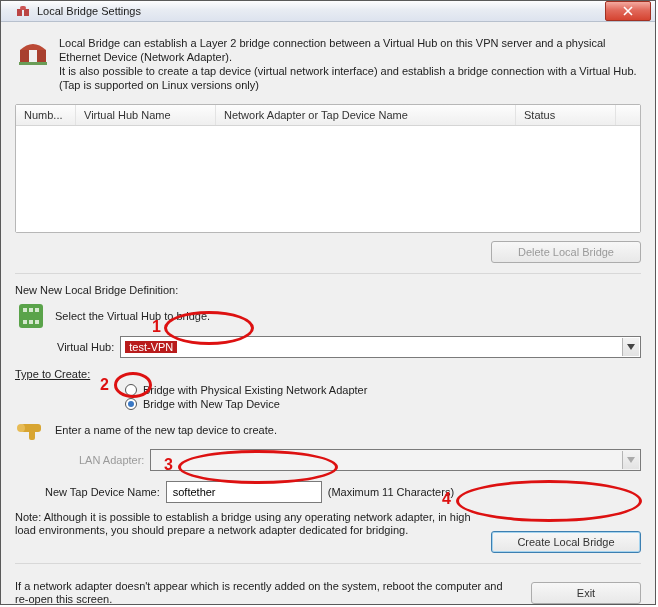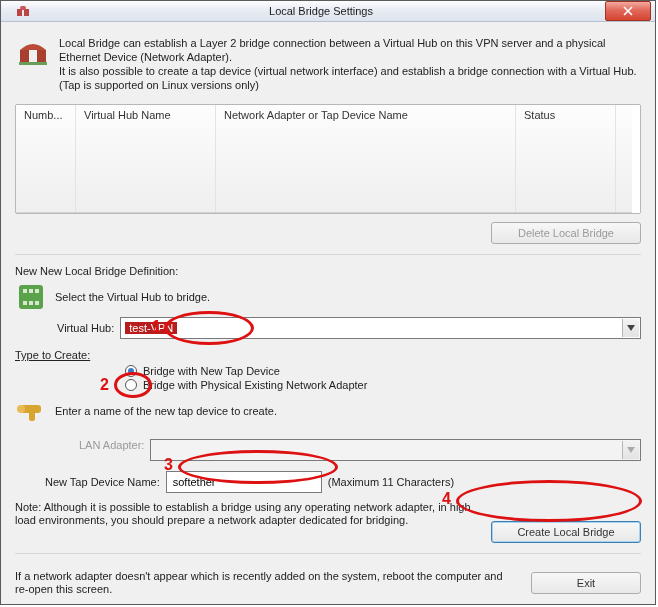--- a/index.html
+++ b/index.html
@@ -1,29 +1,29 @@
 <!DOCTYPE html>
 <html><head>
 <meta charset="utf-8">
 <style>
 *{box-sizing:border-box;font-family:"Segoe UI",Tahoma,sans-serif;font-size:11px;}
 body{margin:0;background:#fff;width:658px;height:607px;overflow:hidden;position:relative;}
 .dlg{width:656px;height:605px;border:1px solid #5a5a5a;background:#f0f0f0;display:flex;flex-direction:column;}
-.titlebar{height:36px;background:linear-gradient(#fdfdfe,#e8ecf3 45%,#dde3ee);display:flex;align-items:center;padding:0 4px 0 14px;border-bottom:1px solid #b7c0cd;text-align:center;}
+.titlebar{height:36px;background:linear-gradient(#fdfdfe,#e8ecf3 45%,#dde3ee);display:flex;align-items:center;padding:0 4px 0 14px;border-bottom:1px solid #b7c0cd;}
 .titlebar .ticon{width:16px;height:16px;margin-right:6px;}
 .titlebar .ttxt{flex:1;color:#1b1b1b;}
 .titlebar .wbtns{display:flex;gap:0;}
 .titlebar .wbtn{width:34px;height:20px;border:1px solid #9aa4b3;border-radius:2px;background:linear-gradient(#fafbfc,#e4e9f1);display:flex;align-items:center;justify-content:center;font-size:11px;}
 .titlebar .wbtn.close{width:46px;background:linear-gradient(#f3aaa0,#e1695b 45%,#d54431);border-color:#a03123;}
 .titlebar .wbtn.close svg{width:10px;height:10px;}
 .content{flex:1;padding:10px 14px 12px 14px;display:flex;flex-direction:column;gap:8px;}
 .intro{display:flex;gap:10px;align-items:flex-start;border:0px solid #ccc;padding:4px 2px;border-radius:4px;}
 .intro .iic{width:32px;height:32px;flex:0 0 32px;}
 .intro .itx{color:#222;line-height:14px;}
-.table{background:#fff;border:1px solid #b7b7b7;border-radius:2px;height:110px;display:flex;flex-direction:row;}
+.table{background:#fff;border:1px solid #b7b7b7;border-radius:2px;height:129px;display:flex;flex-direction:column;}
 .thead{display:flex;background:linear-gradient(#fdfdfd,#efefef);border-bottom:1px solid #d5d5d5;}
 .th{padding:4px 8px;border-right:1px solid #e3e3e3;color:#333;white-space:nowrap;overflow:hidden;text-overflow:ellipsis;}
 .th.c0{width:60px;}
 .th.c1{width:140px;}
 .th.c2{width:300px;}
 .th.c3{width:100px;}
 .th.c4{flex:1;border-right:0;}
 .tbody{flex:1;background:#fff;}
 .row-btn{display:flex;justify-content:flex-end;}
 .btn{background:linear-gradient(#f7f7f7,#e8e8e8);border:1px solid #acacac;border-radius:3px;padding:4px 16px;color:#333;min-width:150px;text-align:center;}
@@ -37,21 +37,21 @@
 .def .lbl{color:#222;}
 .hub-row{margin-left:42px;display:flex;align-items:center;gap:6px;margin-top:4px;}
 .combo{flex:1;height:22px;border:1px solid #7a7a7a;background:#fff;display:flex;align-items:center;padding:0 4px;position:relative;}
 .combo .sel{background:#b91c1c;color:#fff;padding:0 4px;}
 .combo .drop{position:absolute;right:1px;top:1px;bottom:1px;width:17px;background:linear-gradient(#f3f3f3,#e3e3e3);border-left:1px solid #b5b5b5;display:flex;align-items:center;justify-content:center;}
 .type{margin-top:10px;}
 .type .tlabel{color:#222;margin-bottom:4px;display:inline-block;}
 .radio-row{display:flex;align-items:center;gap:6px;margin-left:110px;margin-bottom:2px;}
 .radio{width:12px;height:12px;border:1px solid #555;border-radius:50%;background:#fff;display:flex;align-items:center;justify-content:center;}
 .radio.on::after{content:"";width:6px;height:6px;border-radius:50%;background:#3a78c4;}
-.lan-row{margin-left:64px;display:flex;align-items:flex-start;gap:6px;margin-top:12px;}
+.lan-row{margin-left:64px;display:flex;align-items:center;gap:6px;margin-top:3px;}
 .lan-row .lbl.dis{color:#9a9a9a;}
 .combo.dis{background:#f3f3f3;color:#bbb;}
 .tap-row{margin-left:30px;display:flex;align-items:center;gap:6px;margin-top:10px;}
 .input{height:22px;border:1px solid #7a7a7a;background:#fff;padding:2px 6px;min-width:150px;}
 .noteblock{display:flex;gap:10px;margin-top:8px;}
 .noteblock .ntxt{flex:1;color:#222;line-height:13px;}
 .noteblock .abtn{align-self:center;margin-top:20px;}
 .footrow{display:flex;align-items:center;gap:14px;margin-top:6px;}
 .footrow .ftxt{flex:1;color:#222;line-height:13px;}
 .ann{position:absolute;pointer-events:none;}
@@ -138,26 +138,26 @@
             <svg width="8" height="6" viewBox="0 0 8 6">
                 <path d="M0 0 L8 0 L4 6 Z" fill="#444"></path>
               </svg>
           </span>
         </div>
       </div>
 
       <div class="type">
         <span class="tlabel" style="text-decoration:underline;">Type to Create:</span>
         <div class="radio-row">
+          <span class="radio"></span>
+          <span class="lbl">Bridge with Physical Existing Network Adapter</span>
+        </div>
+        <div class="radio-row">
           <span class="radio on"></span>
           <span class="lbl">Bridge with New Tap Device</span>
-        </div>
-        <div class="radio-row">
-          <span class="radio"></span>
-          <span class="lbl">Bridge with Physical Existing Network Adapter</span>
         </div>
         <div class="rowflex" style="margin-top:4px;">
            <span class="ic32">
              <svg viewBox="0 0 32 32">
                 <rect x="6" y="10" width="20" height="8" rx="3" fill="#d8a531"></rect>
                 <rect x="14" y="16" width="6" height="10" rx="2" fill="#d8a531"></rect>
                 <circle cx="6" cy="14" r="4" fill="#e7bb55"></circle>
               </svg>
            </span>
            <span class="lbl">Enter a name of the new tap device to create.</span>

